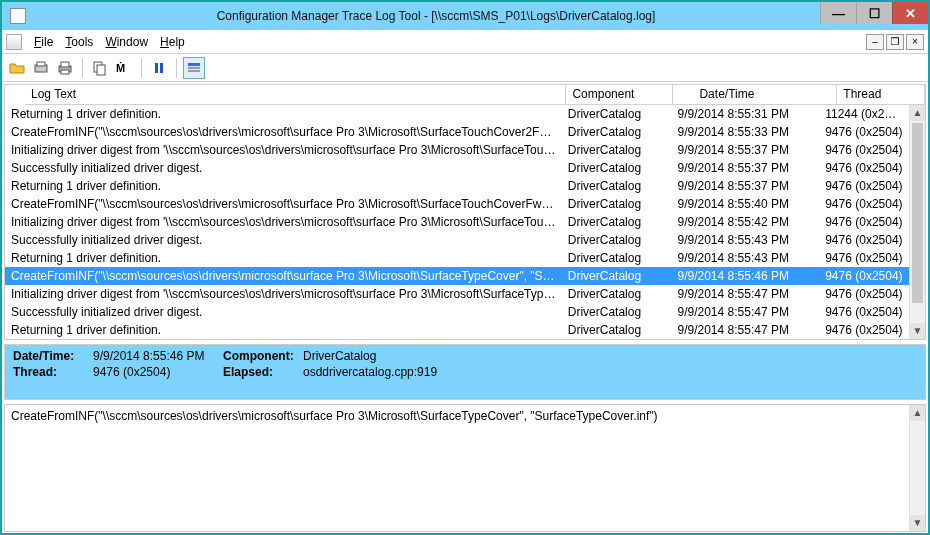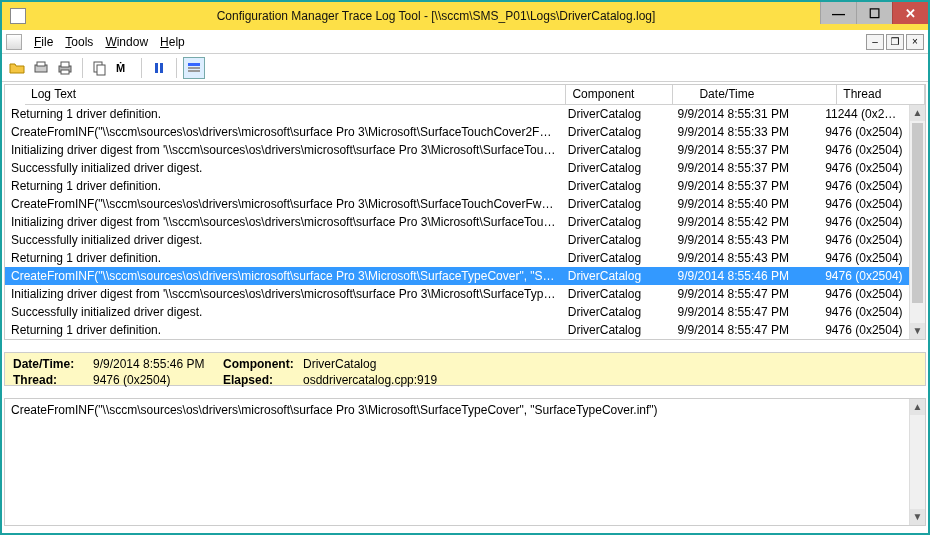--- a/index.html
+++ b/index.html
@@ -2,21 +2,21 @@
 <html><head>
 <meta charset="utf-8">
 <style>
   * { box-sizing: border-box; }
   html, body { margin:0; padding:0; font-family: "Segoe UI", Tahoma, Arial, sans-serif; background:#fff; }
   .outer {
     width:930px; height:535px; border:2px solid #1ba1a1; background:#fff; position:relative;
   }
   
   .titlebar {
-    height:28px; background:#fde047; display:flex; align-items:center; color:#000;
+    height:28px; background:#7dd3fc; display:flex; align-items:center; color:#000;
   }
   .title-icon { width:16px; height:16px; margin:0 6px 0 8px; background:#fff; border:1px solid #888; display:inline-block; }
   .title-text { flex:1; text-align:center; font-size:12px; color:#111; padding-left:20px;}
   .winbtn-group { display:flex; height:22px; margin-top:-6px; }
   .winbtn { width:36px; height:22px; display:flex; align-items:center; justify-content:center; font-size:13px; font-weight:bold; border-left:1px solid rgba(0,0,0,0.15);}
   .winbtn.min { background:#bfbfbf; }
   .winbtn.max { background:#bfbfbf; }
   .winbtn.close { background:#c8514b; color:#fff; }
   
   .menubar {
@@ -46,21 +46,21 @@
   .rows { overflow:hidden; font-size:12px; position:absolute; top:20px; bottom:0; left:0; right:16px;}
   .row { display:flex; height:18px; align-items:center; white-space:nowrap; }
   .row.sel { background:#3399ff; color:#fff; }
   .row .c { padding:0 6px; overflow:hidden; text-overflow:ellipsis; }
   .row .c1{ width:558px;} .row .c2{ width:110px;} .row .c3{ width:148px;} .row .c4{ width:90px;}
   .vscroll { position:absolute; right:0; top:20px; bottom:0; width:16px; background:#f0f0f0; border-left:1px solid #ddd;}
   .vscroll .arrow { height:16px; background:#e4e4e4; text-align:center; font-size:10px; line-height:16px; color:#555;}
   .vscroll .thumb { position:absolute; left:2px; right:2px; top:18px; height:180px; background:#c8c8c8; }
   .vscroll .arrow.bot{ position:absolute; bottom:0; left:0; right:0;}
   
-  .details { border:1px solid #ccc; margin:12px 2px; padding:4px 8px; font-size:12px; background:#fef9c3; height:34px;}
+  .details { border:1px solid #ccc; margin:4px 2px; padding:4px 8px; font-size:12px; background:#7dd3fc; height:56px;}
   .details table { border-collapse:collapse; font-size:12px;}
   .details td { padding:0 8px 2px 0; vertical-align:top;}
   .details td.lbl { font-weight:bold; min-width:80px;}
   
   .fullentry { border:1px solid #ccc; margin:2px 2px 0 2px; height:128px; background:#fff; font-size:12px; padding:4px 6px; position:relative;}
   .fullentry .vscroll2 { position:absolute; right:0; top:0; bottom:0; width:16px; background:#f0f0f0; border-left:1px solid #ddd;}
   .fullentry .vscroll2 .arrow{ height:16px; background:#e4e4e4; text-align:center; font-size:10px; line-height:16px;color:#555;}
   .fullentry .vscroll2 .arrow.bot{position:absolute;bottom:0;left:0;right:0;}
   
   .statusbar { height:20px; border-top:1px solid #ccc; font-size:12px; padding:2px 8px; background:#fff; display:flex; align-items:center;}

